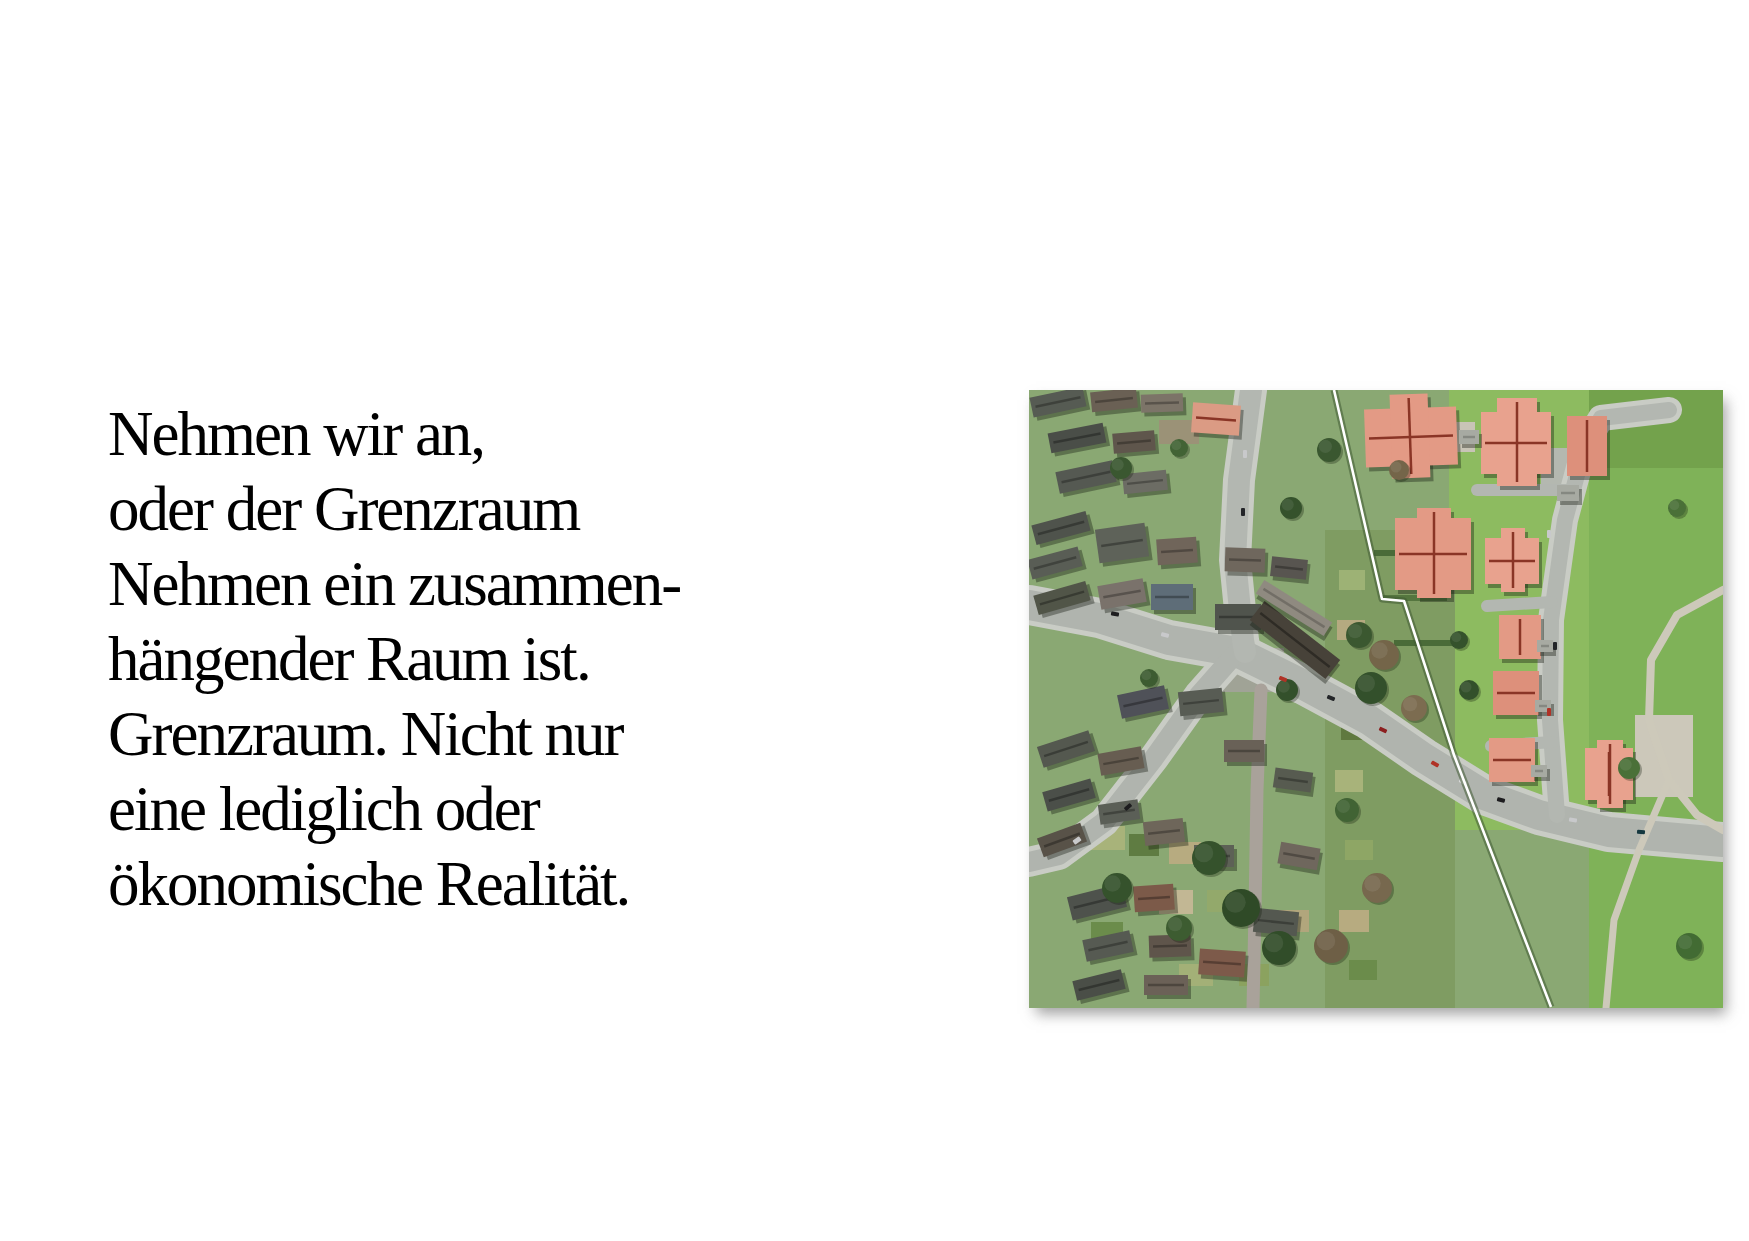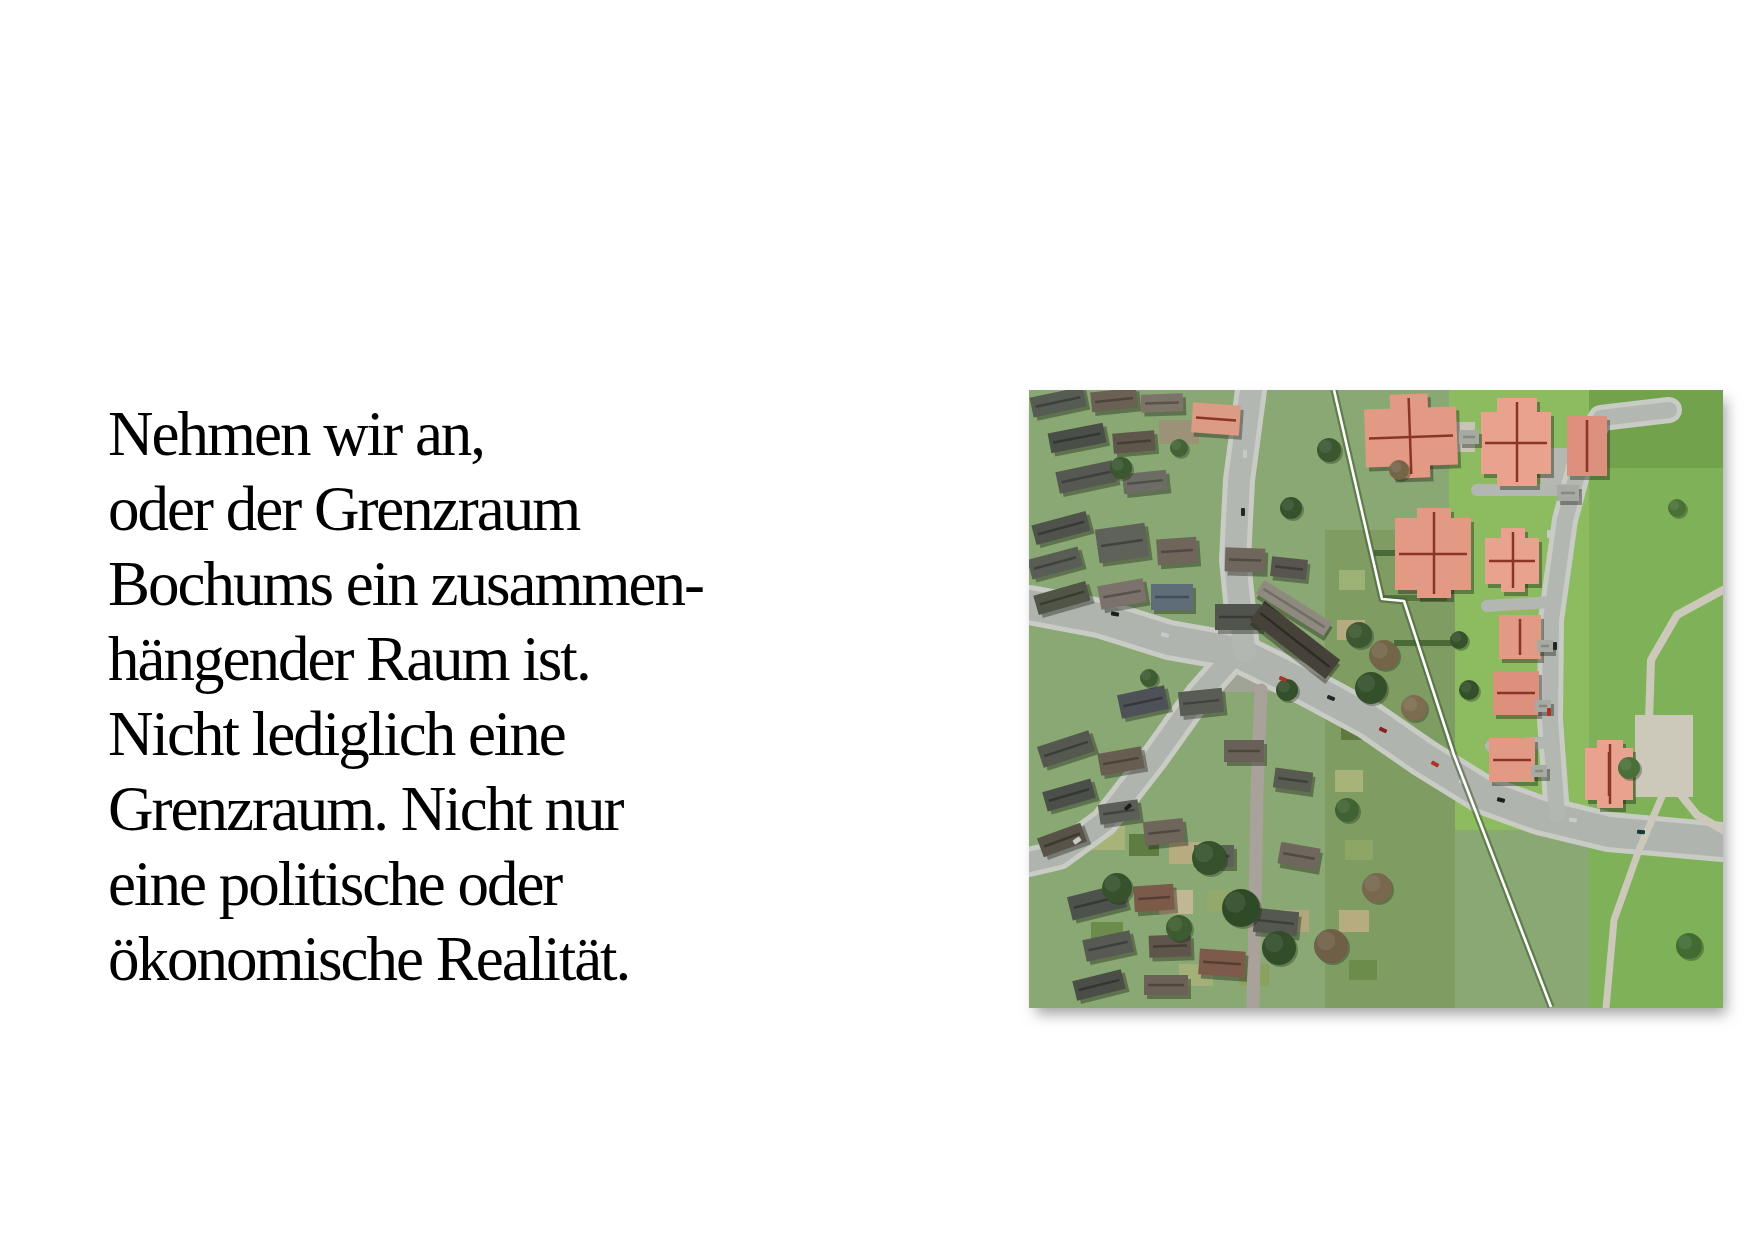--- a/index.html
+++ b/index.html
@@ -46,25 +46,24 @@
   }
 </style>
 </head>
 <body>
 
 <div id="page">
 
   <div id="text-block">
     <div>Nehmen wir an,</div>
     <div>oder der Grenzraum</div>
-    <div>Bochums ein zusammen-</div>
+    <div>Nehmen ein zusammen-</div>
     <div>hängender Raum ist.</div>
-    <div>Nicht lediglich eine</div>
     <div>Grenzraum. Nicht nur</div>
-    <div>eine politische oder</div>
+    <div>eine lediglich oder</div>
     <div>ökonomische Realität.</div>
   </div>
 
   <figure id="aerial-photo">
     <svg viewBox="0 0 694 618" xmlns="http://www.w3.org/2000/svg">
         <rect x="0" y="0" width="694" height="618" fill="#8aa873"></rect>
         <rect x="420" y="0" width="160" height="440" fill="#8dbb60"></rect>
         <rect x="560" y="0" width="134" height="618" fill="#7fb258"></rect>
         <rect x="560" y="0" width="134" height="78" fill="#73a24c"></rect>
         <rect x="296" y="140" width="130" height="478" fill="#7f9c62"></rect>

